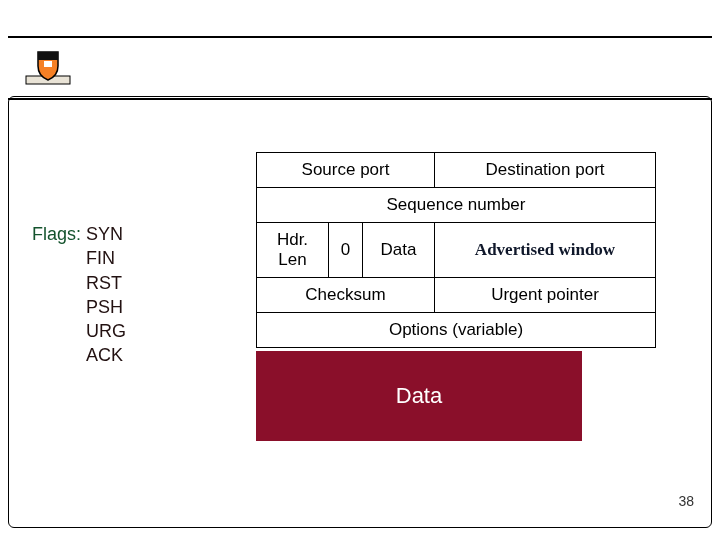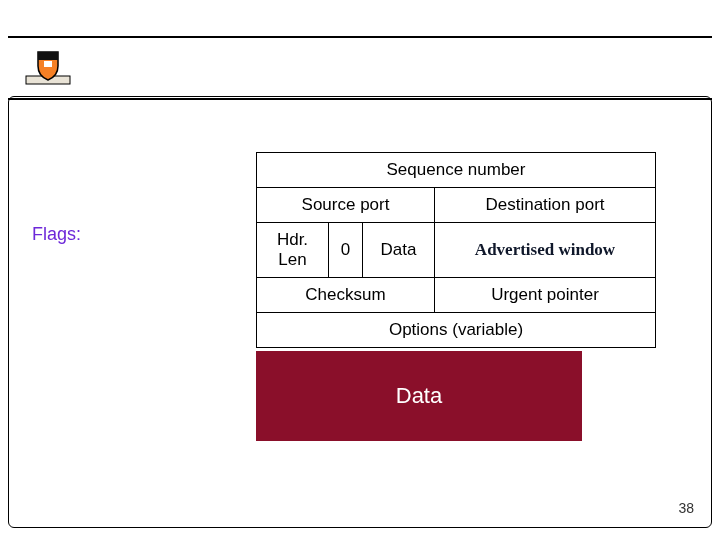--- a/index.html
+++ b/index.html
@@ -3,57 +3,65 @@
 <meta charset="utf-8">
 <style>
   * { box-sizing: border-box; }
   body { margin: 0; width: 720px; height: 540px; background: #fff; font-family: Arial, Helvetica, sans-serif; position: relative; }
   .border-frame { position: absolute; left: 8px; right: 8px; top: 96px; bottom: 12px; border: 1.5px solid #000; border-radius: 6px; }
   .title-bar { position: absolute; left: 8px; right: 8px; top: 36px; border-top: 2px solid #000; border-bottom: 2px solid #000; padding: 8px 12px; display: flex; align-items: center; justify-content: space-between; }
   .title-text { font-size: 30px; font-weight: 700; color: #111; }
   .logo { width: 56px; height: 44px; display: flex; align-items: center; justify-content: center; }
   .logo svg { width: 56px; height: 44px; }
   .flags-block { position: absolute; left: 32px; top: 222px; font-size: 18px; line-height: 1.35; }
-  .flags-label { color: #6d28d9; font-weight: 400; }
+  .flags-label { color: #14532d; font-weight: 400; }
   .flags-list { display: inline-block; vertical-align: top; color: #211; }
   .tbl { position: absolute; left: 256px; top: 152px; width: 400px; border-collapse: collapse; background: #fff; font-size: 17px; }
   .tbl td { border: 1.5px solid #000; padding: 7px 8px; text-align: center; vertical-align: middle; }
   .hi { color: #0f172a; font-weight: 700; font-family: Liberation Serif, serif; }
   .data-band { position: absolute; left: 256px; top: 351px; width: 326px; height: 90px; background: #8a0f2a; display: flex; align-items: center; justify-content: center; }
   .data-text { color: #fff; font-size: 22px; }
-  .slidenum { position: absolute; right: 26px; bottom: 24px; font-size: 14px; color: #333; }
+  .slidenum { position: absolute; right: 26px; bottom: 31px; font-size: 14px; color: #333; }
 </style>
 </head>
 <body>
 
 <div class="title-bar">
   <span class="logo">
     <svg viewBox="0 0 56 44">
       <rect x="6" y="30" width="44" height="8" fill="#e9e3d6" stroke="#000" stroke-width="1"></rect>
       <path d="M18 6 h20 v14 q0 10 -10 14 q-10 -4 -10 -14 z" fill="#f58025" stroke="#000" stroke-width="1.5"></path>
       <path d="M18 6 h20 v8 h-20 z" fill="#111"></path>
       <rect x="24" y="15" width="8" height="6" fill="#fff"></rect>
     </svg>
   </span>
 </div>
 
 <div class="border-frame"></div>
 
 <div class="flags-block">
   <span class="flags-label">Flags:</span>
+  <span class="flags-list">
+    <div>SYN</div>
+    <div>FIN</div>
+    <div>RST</div>
+    <div>PSH</div>
+    <div>URG</div>
+    <div>ACK</div>
+  </span>
 </div>
 
 <table class="tbl">
   <tbody>
       <tr>
-    <td colspan="6">Sequence number</td>
+    <td colspan="3">Source port</td>
+    <td colspan="3">Destination port</td>
   </tr>
   <tr>
-    <td colspan="3">Source port</td>
-    <td colspan="3">Destination port</td>
+    <td colspan="6">Sequence number</td>
   </tr>
   <tr>
     <td style="width:72px">Hdr. Len</td>
     <td style="width:34px">0</td>
     <td style="width:72px">Data</td>
     <td colspan="3" class="hi">Advertised window</td>
   </tr>
   <tr>
     <td colspan="3">Checksum</td>
     <td colspan="3">Urgent pointer</td>

